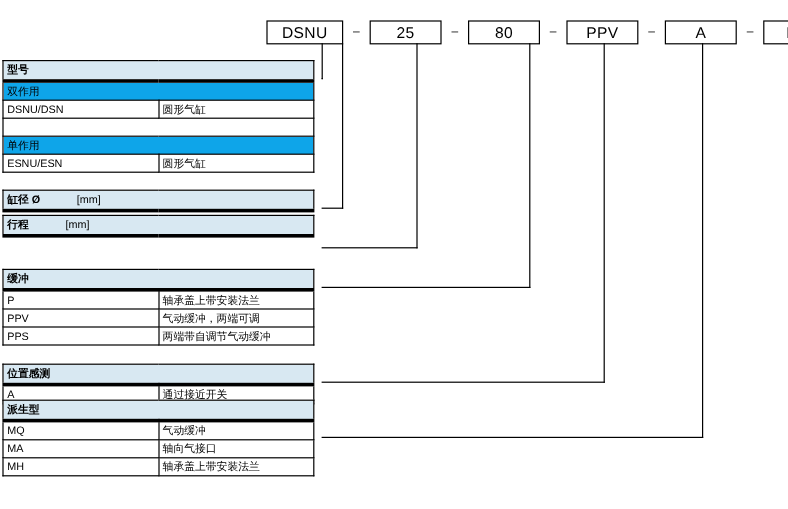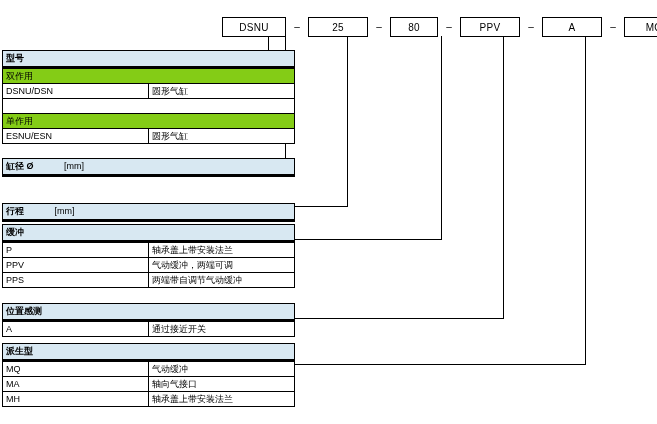--- a/index.html
+++ b/index.html
@@ -27,35 +27,35 @@
     align-items: center;
   }
   .code-box {
     border: 1px solid #000;
     height: 20px;
     box-sizing: border-box;
     display: flex;
     align-items: center;
     justify-content: center;
     background: #ffffff;
-    font-size: 10px;
+    font-size: 13px;
     letter-spacing: 0.3px;
   }
   .code-sep {
     width: 22px;
     text-align: center;
     font-size: 10px;
     line-height: 20px;
   }
 
   
   .spec-table {
     position: absolute;
     left: 2px;
-    width: 293px;
+    width: 260px;
     border-collapse: collapse;
     table-layout: fixed;
     background: #ffffff;
   }
   .spec-table td {
     border: 1px solid #000;
     height: 14px;
     padding: 0 0 0 3px;
     font-size: 9px;
     line-height: 13px;
@@ -63,21 +63,21 @@
     overflow: hidden;
     white-space: nowrap;
   }
   .spec-table tr.hdr td {
     background: #d8e8f2;
     font-weight: bold;
     border-bottom: 3px solid #000;
     height: 15px;
   }
   .spec-table tr.sub td {
-    background: #84cc16;
+    background: #0ea5e9;
   }
   .spec-table tr.blank td {
     background: #ffffff;
   }
   .hdr-unit {
     font-weight: normal;
     margin-left: 28px;
   }
   td.c1 { width: 66px; margin-left: 40px; }
   td.c2 { width: 198px; }
@@ -96,21 +96,21 @@
   }
 </style>
 </head>
 <body>
 
 <div id="order-code">
     <div class="code-box" style="width: 64px;">DSNU</div>
     <div class="code-sep">–</div>
     <div class="code-box" style="width: 60px; text-align: center;">25</div>
     <div class="code-sep">–</div>
-    <div class="code-box" style="width: 48px;">80</div>
+    <div class="code-box" style="width: 60px;">80</div>
     <div class="code-sep">–</div>
     <div class="code-box" style="width: 60px;">PPV</div>
     <div class="code-sep">–</div>
     <div class="code-box" style="width: 60px;">A</div>
     <div class="code-sep">–</div>
     <div class="code-box" style="width: 60px;">MQ</div>
   </div>
 
 <div id="connectors">
     <div class="conn conn-elbow" style="left: 268px; top: 36px; height: 30px; border-left-width: 0px; border-right-width: 1px; border-bottom-width: 1px;"></div>
@@ -146,21 +146,21 @@
         </tr>
       </tbody>
     </table>
     <table class="spec-table" style="top: 158px;">
       <tbody>
         <tr class="hdr">
           <td colspan="2"><span>缸径 Ø</span> <span class="hdr-unit">[mm]</span></td>
         </tr>
       </tbody>
     </table>
-    <table class="spec-table" style="top: 203px;">
+    <table class="spec-table" style="top: 179px;">
       <tbody>
         <tr class="hdr">
           <td colspan="2"><span>行程</span> <span class="hdr-unit">[mm]</span></td>
         </tr>
       </tbody>
     </table>
     <table class="spec-table" style="top: 224px;">
       <tbody>
         <tr class="hdr">
           <td colspan="2"><span>缓冲</span></td>
@@ -183,21 +183,21 @@
       <tbody>
         <tr class="hdr">
           <td colspan="2"><span>位置感测</span></td>
         </tr>
         <tr class="data">
           <td class="c1">A</td>
           <td class="c2">通过接近开关</td>
         </tr>
       </tbody>
     </table>
-    <table class="spec-table" style="top: 343px;">
+    <table class="spec-table" style="top: 333px;">
       <tbody>
         <tr class="hdr">
           <td colspan="2"><span>派生型</span></td>
         </tr>
         <tr class="data">
           <td class="c1">MQ</td>
           <td class="c2">气动缓冲</td>
         </tr>
         <tr class="data">
           <td class="c1">MA</td>

